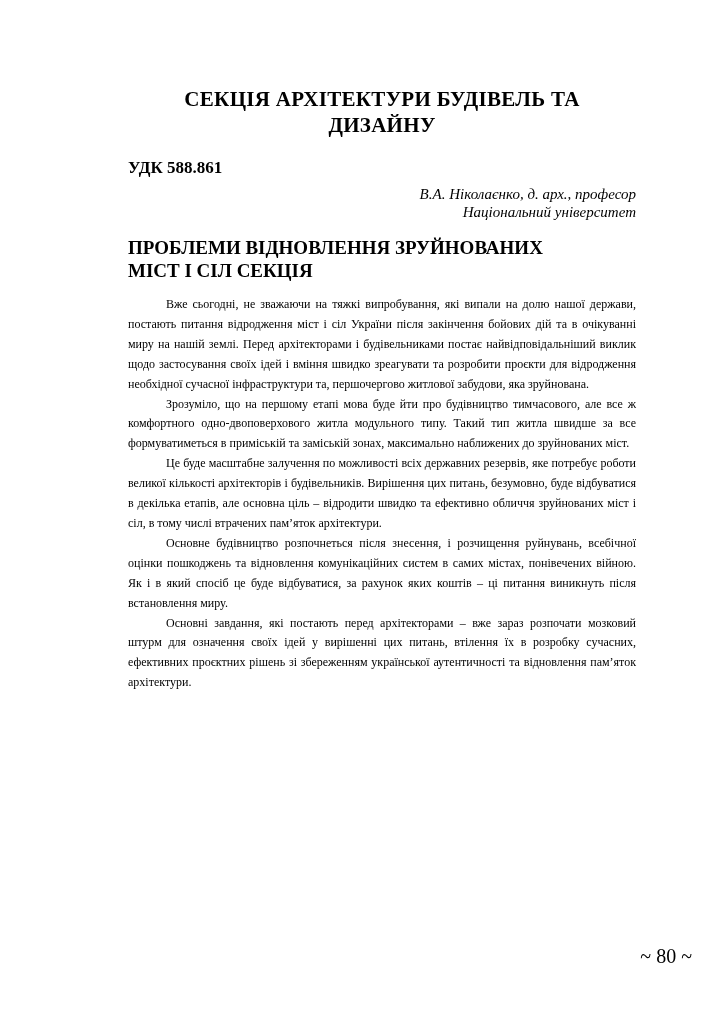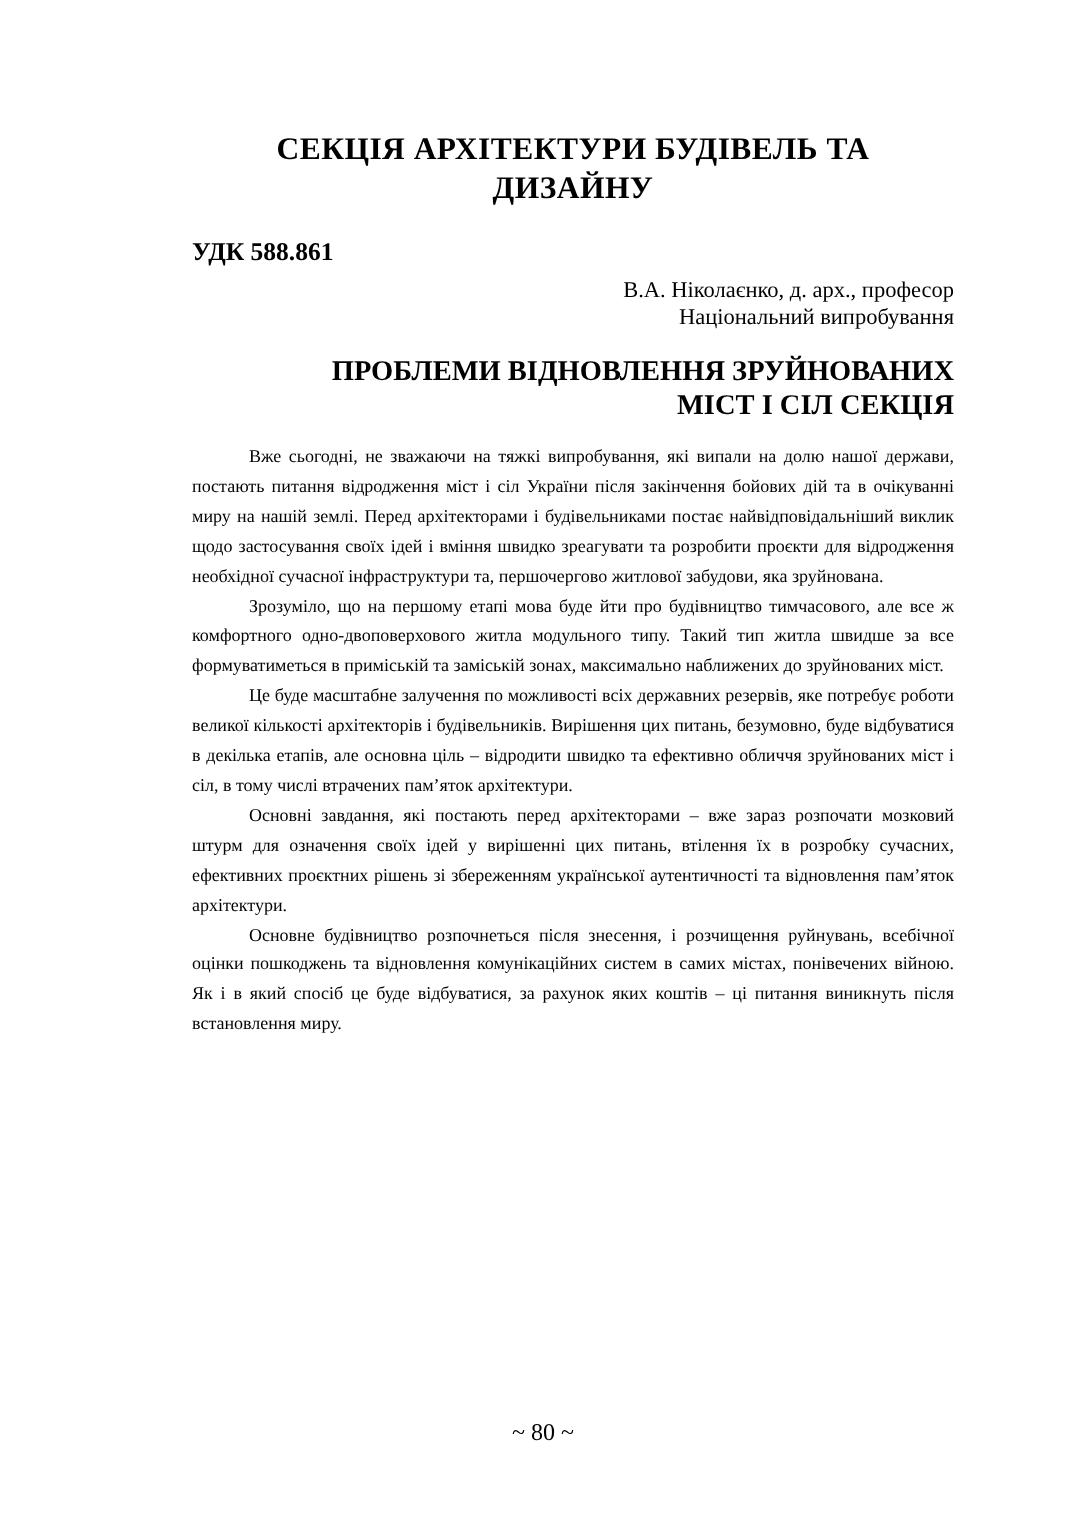--- a/index.html
+++ b/index.html
@@ -29,72 +29,73 @@
   }
   .udk {
     margin-top: 20px;
     font-size: 17px;
     font-weight: bold;
     line-height: 20px;
   }
   .author-block {
     margin-top: 8px;
     text-align: right;
+    font-style: italic;
     font-size: 15px;
     line-height: 17.5px;
   }
   .article-title {
     margin: 15px 0 0 0;
     font-size: 19px;
     font-weight: bold;
-    text-align: right;
+    text-align: left;
     line-height: 23px;
   }
   .body-text {
     margin-top: 13px;
   }
   .body-text p {
     margin: 0;
     font-size: 12px;
     line-height: 19.9px;
     text-align: justify;
     text-indent: 38px;
   }
   .page-footer {
     position: absolute;
     left: 0;
-    right: 0;
+    right: 12px;
     top: 946px;
-    text-align: center;
-    font-size: 16px;
+    text-align: right;
+    font-size: 20px;
     line-height: 20px;
   }
 </style>
 </head>
 <body>
 
 <div class="page">
 
   <h1 class="section-title">СЕКЦІЯ АРХІТЕКТУРИ БУДІВЕЛЬ ТА ДИЗАЙНУ</h1>
 
   <div class="udk">УДК 588.861</div>
 
   <div class="author-block">
     <div>В.А. Ніколаєнко, д. арх., професор</div>
-    <div>Національний випробування</div>
+    <div>Національний університет</div>
   </div>
 
   <h2 class="article-title">
     <span>ПРОБЛЕМИ ВІДНОВЛЕННЯ ЗРУЙНОВАНИХ</span><br>
     <span>МІСТ І СІЛ СЕКЦІЯ</span>
   </h2>
 
   <div class="body-text">
     <p>Вже сьогодні, не зважаючи на тяжкі випробування, які випали на долю нашої держави, постають питання відродження міст і сіл України після закінчення бойових дій та в очікуванні миру на нашій землі. Перед архітекторами і будівельниками постає найвідповідальніший виклик щодо застосування своїх ідей і вміння швидко зреагувати та розробити проєкти для відродження необхідної сучасної інфраструктури та, першочергово житлової забудови, яка зруйнована.</p>
     <p>Зрозуміло, що на першому етапі мова буде йти про будівництво тимчасового, але все ж комфортного одно-двоповерхового житла модульного типу. Такий тип житла швидше за все формуватиметься в приміській та заміській зонах, максимально наближених до зруйнованих міст.</p>
     <p>Це буде масштабне залучення по можливості всіх державних резервів, яке потребує роботи великої кількості архітекторів і будівельників. Вирішення цих питань, безумовно, буде відбуватися в декілька етапів, але основна ціль – відродити швидко та ефективно обличчя зруйнованих міст і сіл, в тому числі втрачених пам’яток архітектури.</p>
+    <p>Основне будівництво розпочнеться після знесення, і розчищення руйнувань, всебічної оцінки пошкоджень та відновлення комунікаційних систем в самих містах, понівечених війною. Як і в який спосіб це буде відбуватися, за рахунок яких коштів – ці питання виникнуть після встановлення миру.</p>
     <p>Основні завдання, які постають перед архітекторами – вже зараз розпочати мозковий штурм для означення своїх ідей у вирішенні цих питань, втілення їх в розробку сучасних, ефективних проєктних рішень зі збереженням української аутентичності та відновлення пам’яток архітектури.</p>
-    <p>Основне будівництво розпочнеться після знесення, і розчищення руйнувань, всебічної оцінки пошкоджень та відновлення комунікаційних систем в самих містах, понівечених війною. Як і в який спосіб це буде відбуватися, за рахунок яких коштів – ці питання виникнуть після встановлення миру.</p>
   </div>
 
   <div class="page-footer">~ 80 ~</div>
 
 </div>
 
 </body></html>

